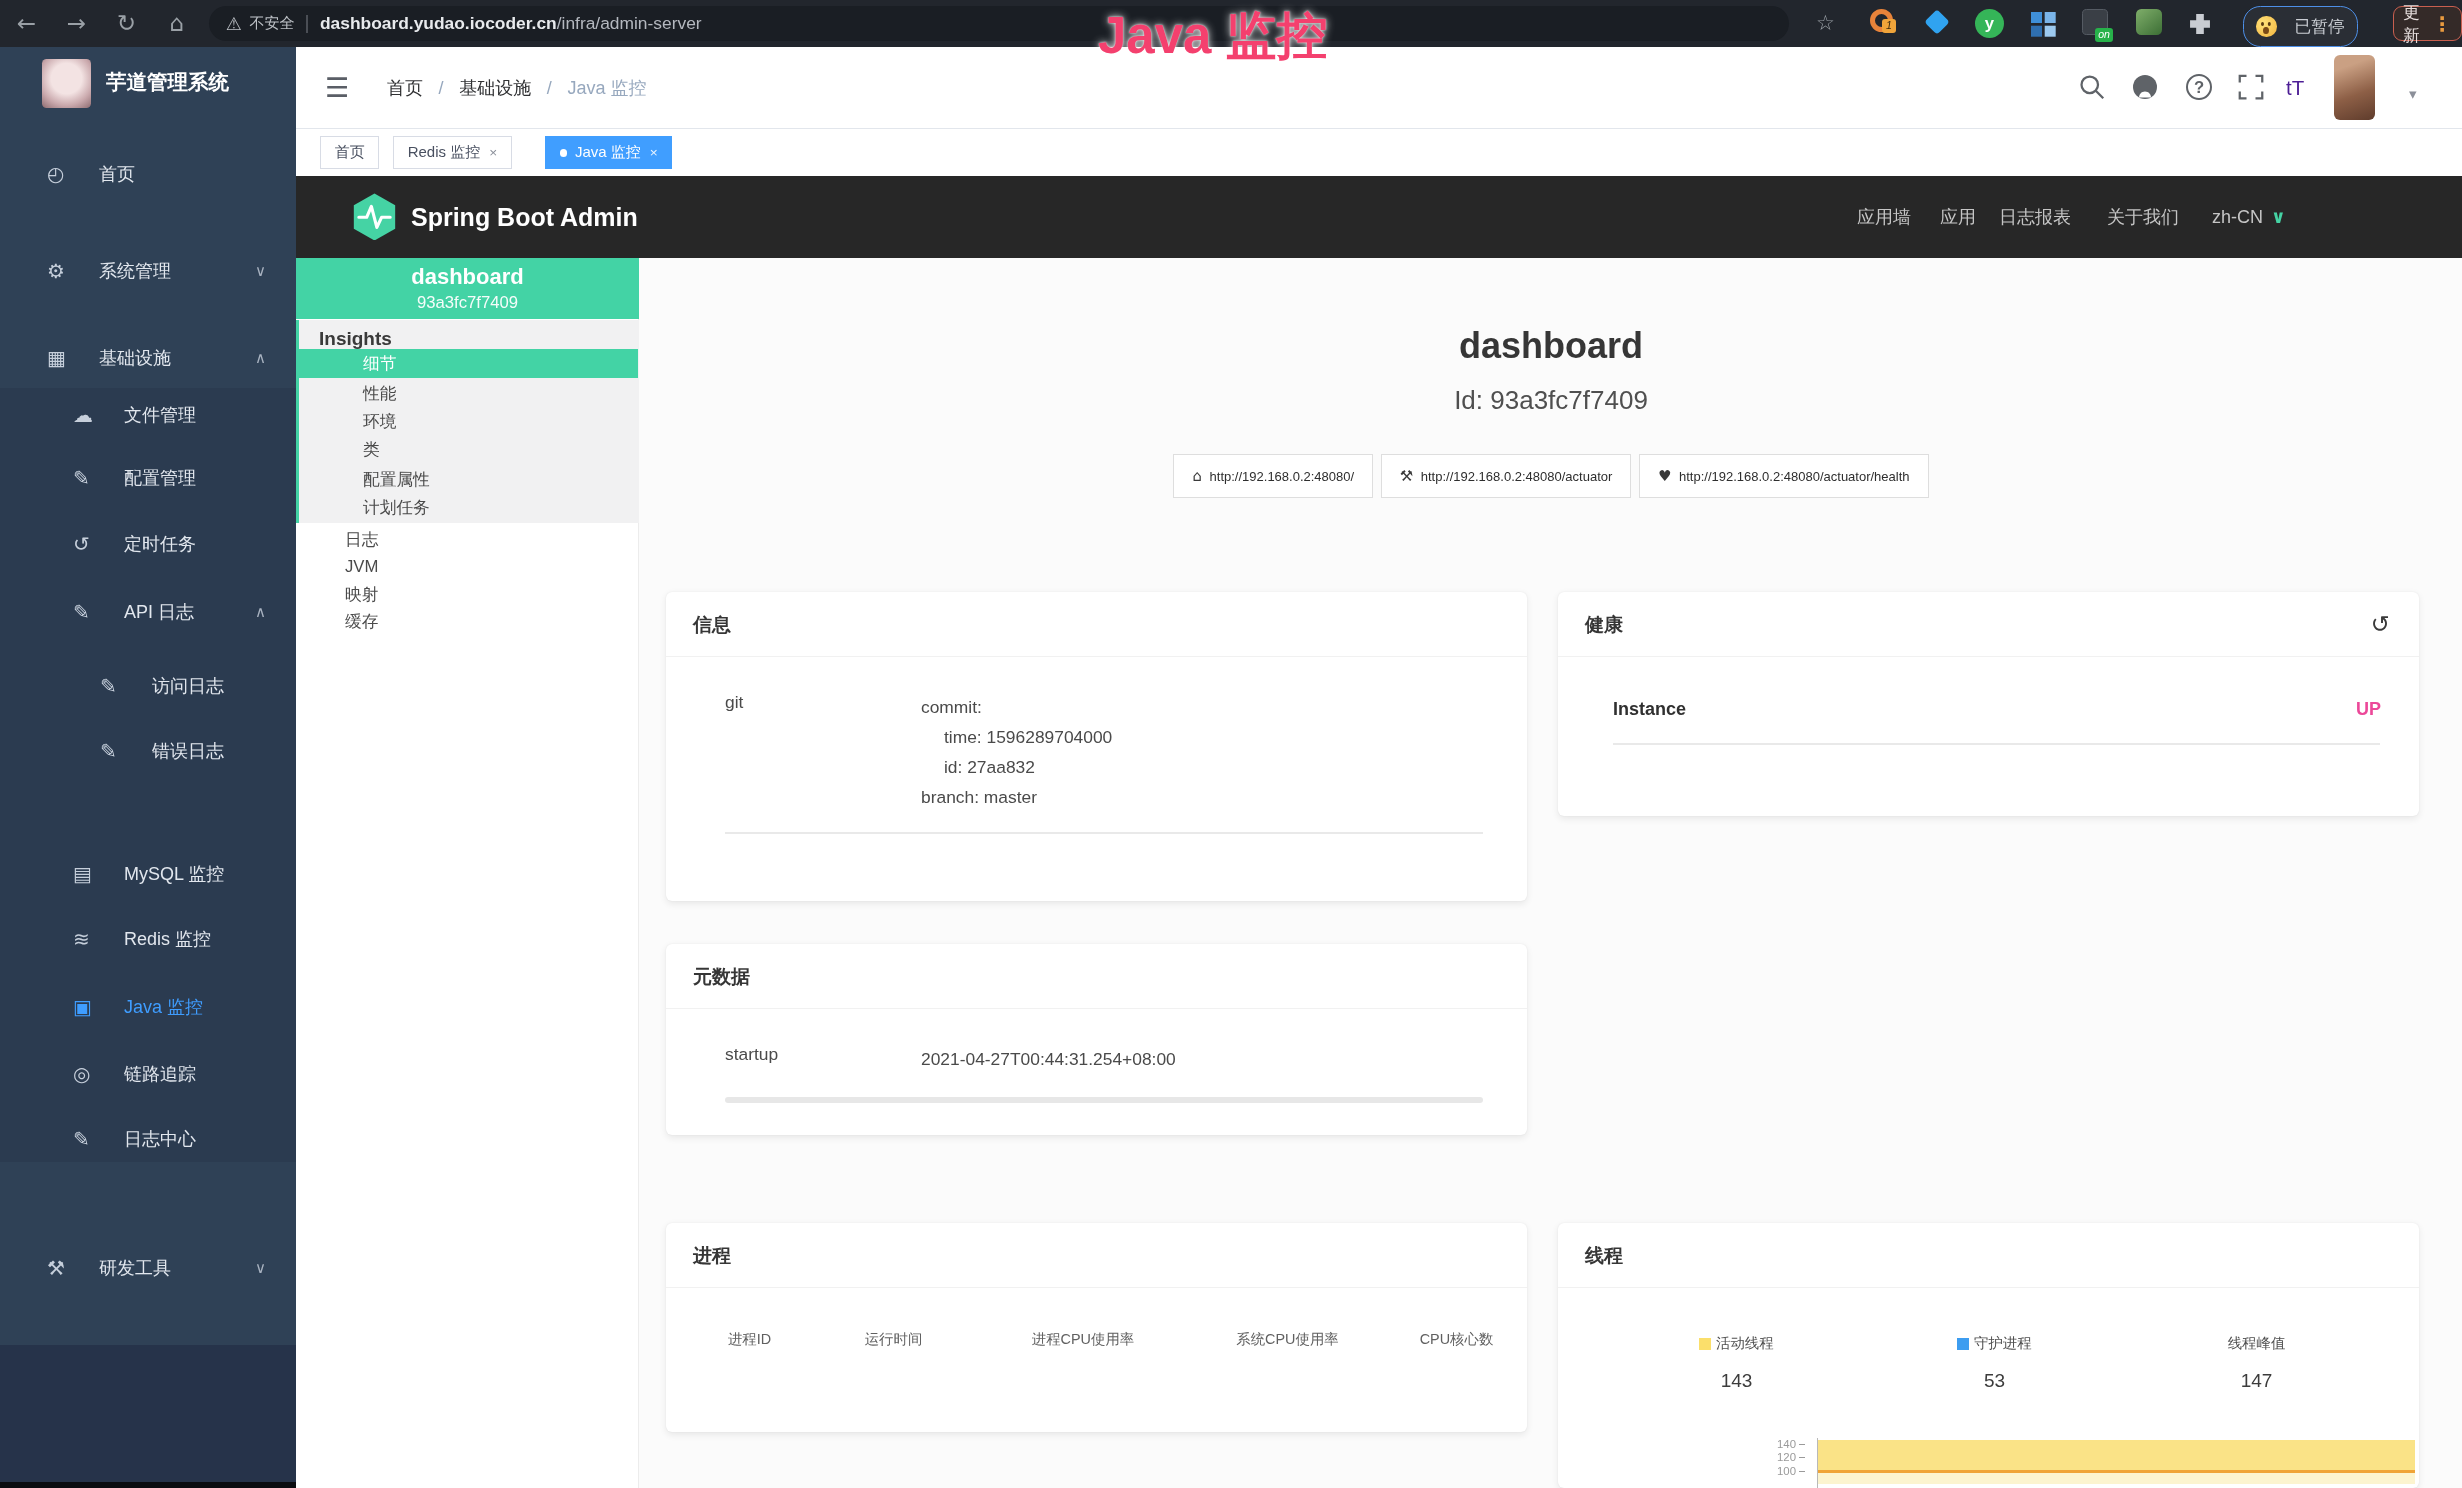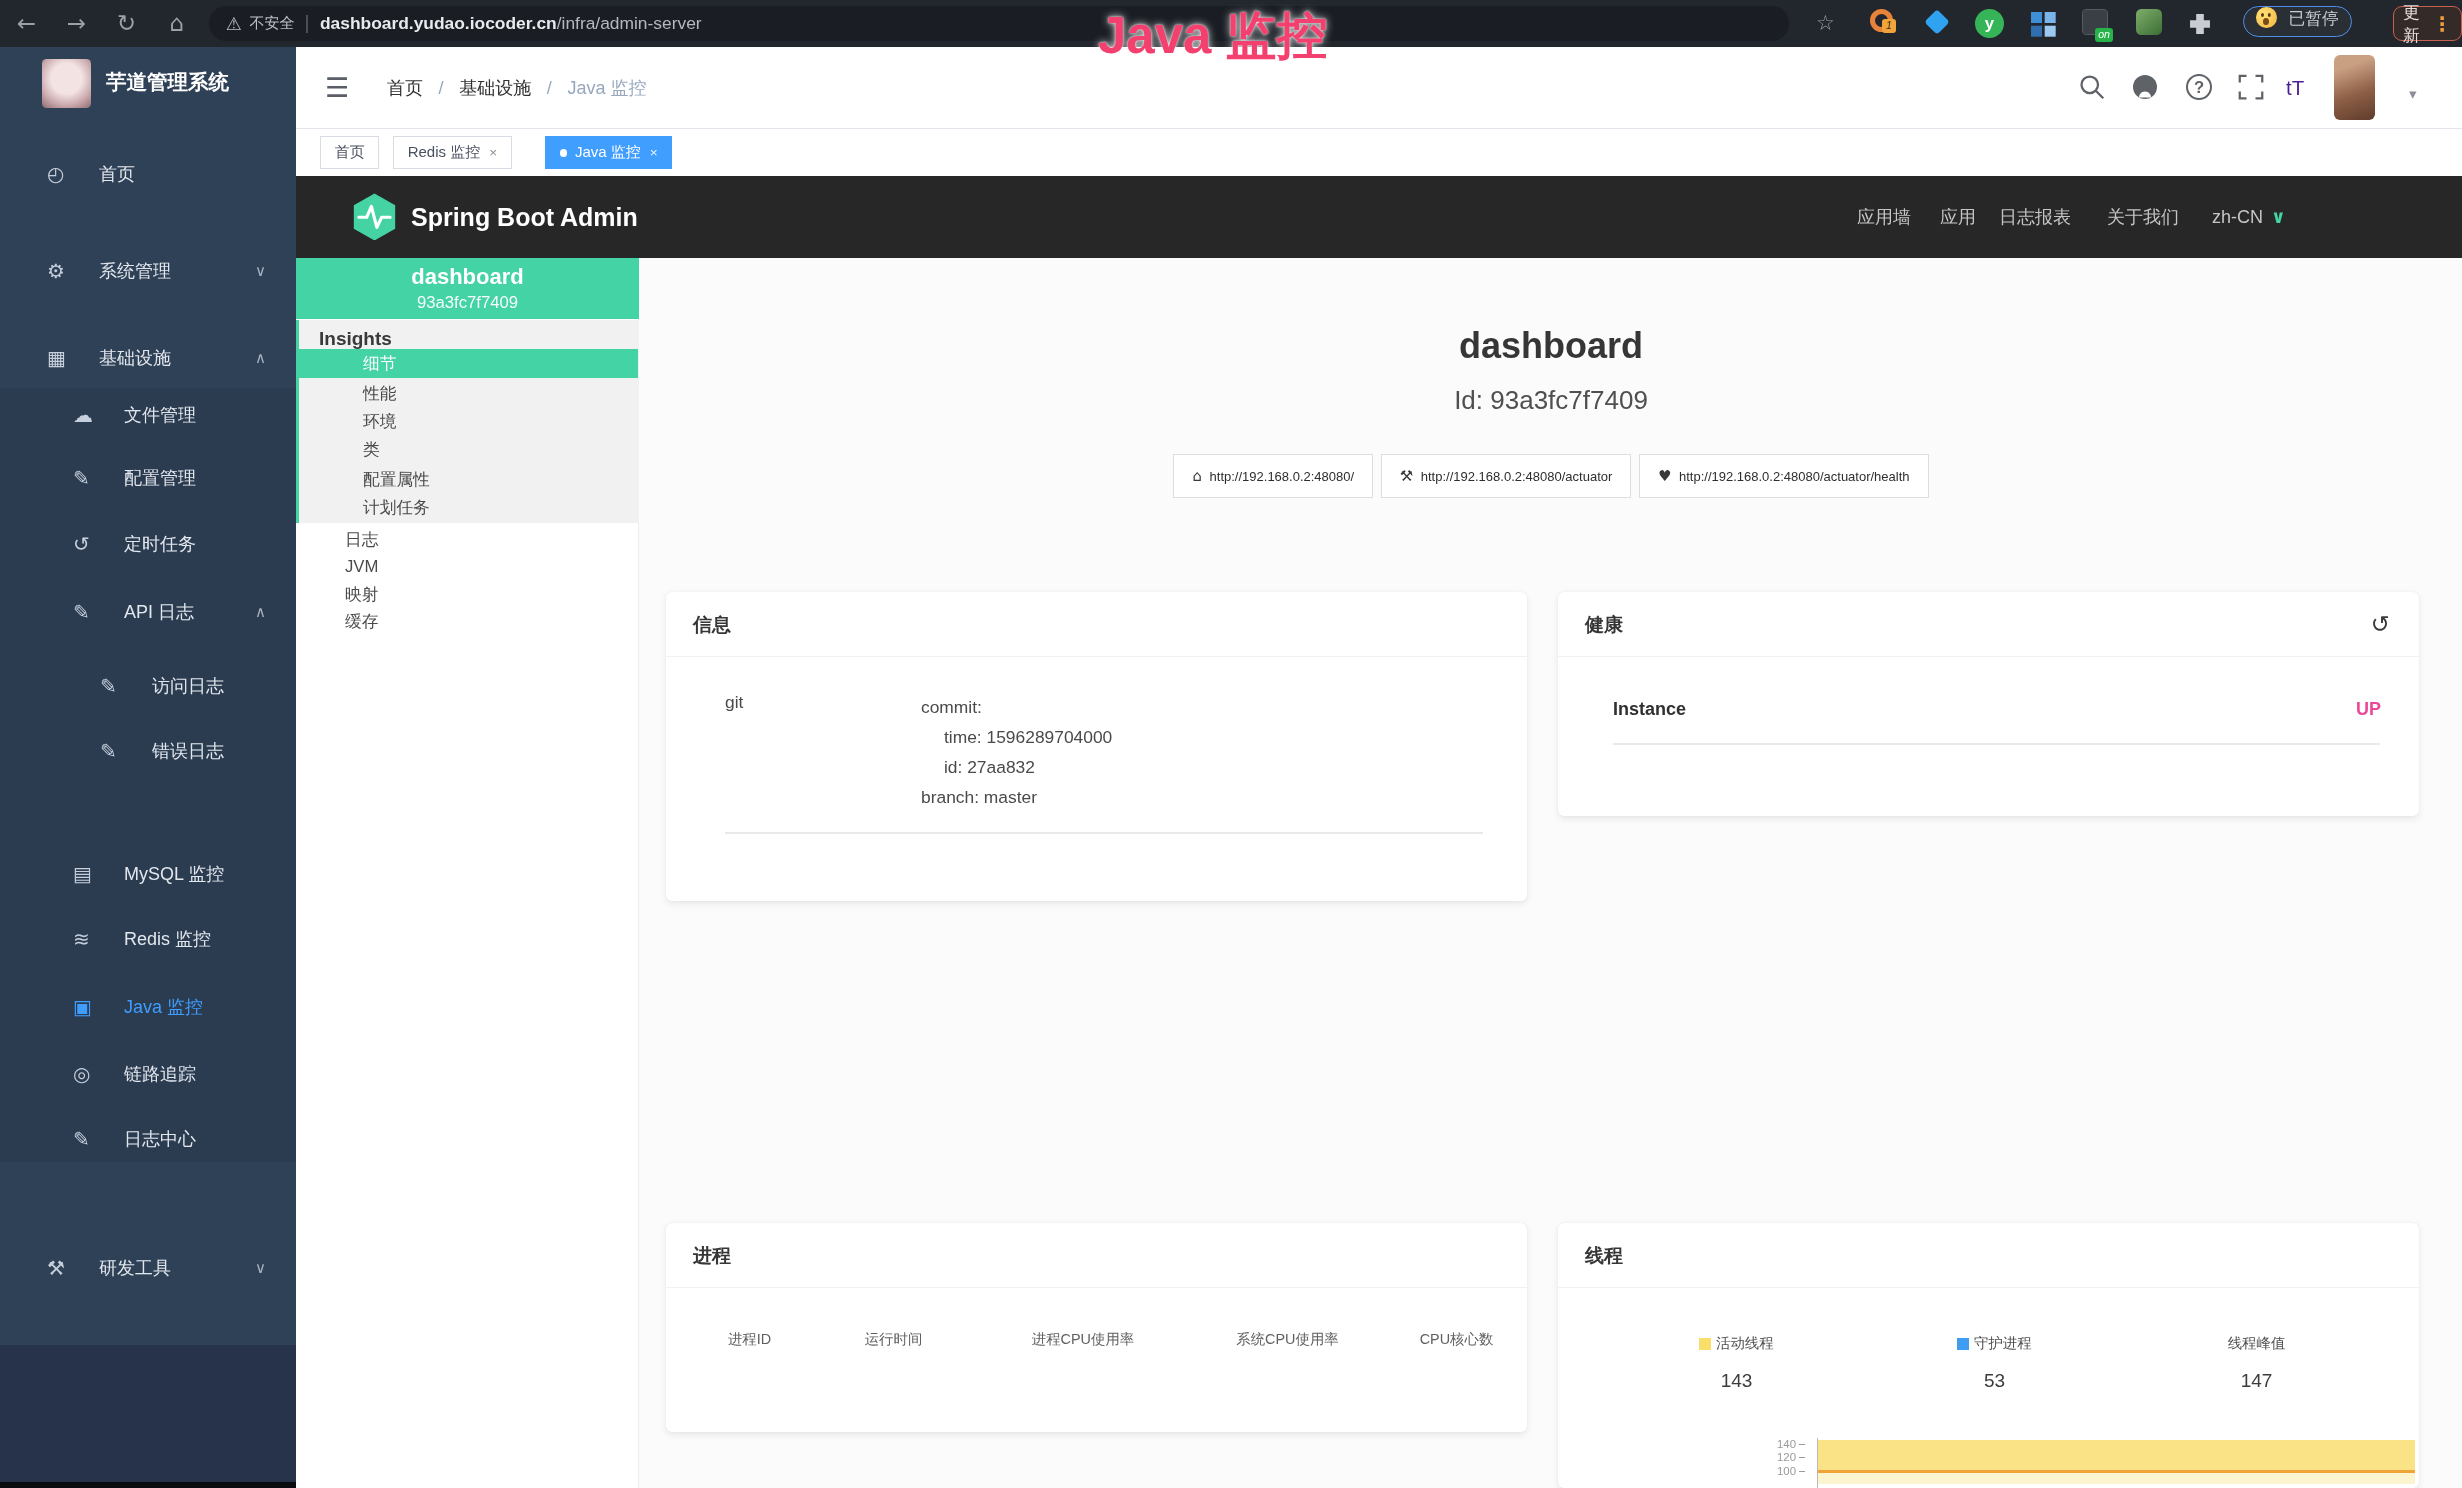--- a/index.html
+++ b/index.html
@@ -22,21 +22,21 @@
   .ext { position:absolute; top:9px; }
   .ext1 { left:1870px; width:23px; height:23px; border:5.3px solid #e8833a; border-radius:50%; }
   .ext1 .bdg { position:absolute; right:-7.6px; bottom:-6px; background:#f0a43a; color:#3a2a10; font-size:10.6px; border-radius:3px; padding:0 3.8px; line-height:13.7px; }
   .ext2 { left:1928px; width:18px; height:18px; top:13px; background:#30a3f0; border-radius:3.8px; transform:rotate(45deg); }
   .ext3 { left:1975px; width:29px; height:29px; background:#35b558; border-radius:50%; color:#fff; font-size:16.7px; font-weight:bold; text-align:center; line-height:29px; }
   .ext4 { left:2031px; width:10.6px; height:10.6px; top:12px; background:#3f8fd8; box-shadow:13.7px 0 0 #7ab4e8, 0 13.7px 0 #2f6fb0, 13.7px 13.7px 0 #9cc9ef; }
   .ext5 { left:2082px; width:26px; height:26px; background:#3a3f46; border-radius:4.6px; border:1.5px solid #555b63; }
   .ext5 .bdg { position:absolute; right:-6px; bottom:-7.6px; background:#27b24a; color:#fff; font-size:10.6px; border-radius:3px; padding:0 3px; line-height:13.7px; }
   .ext6 { left:2136px; width:26px; height:26px; background:linear-gradient(140deg,#7fae6a,#3c6e35); border-radius:5.3px; }
   .ext7 { left:2187px; top:10.6px; }
-  #paused-pill { position:absolute; left:2243px; top:6px; height:31px; border:1.5px solid #4d8fe8; border-radius:17.4px; background:#2a2e35; display:flex; gap:12px; padding:0 12px; }
+  #paused-pill { position:absolute; left:2243px; top:6px; height:41px; border:1.5px solid #4d8fe8; border-radius:17.4px; background:#2a2e35; display:flex; align-items:center; gap:18px; padding:0 12px; }
   #paused-pill .lbl { color:#c9cdd3; font-size:16.7px; }
   .face { width:20.5px; height:20.5px; border-radius:50%; background:radial-gradient(circle at 35% 35%, #ffe27a, #f2b33c); position:relative; }
   .face::before { content:""; position:absolute; width:3px; height:3.8px; background:#5a3b12; border-radius:50%; left:5.3px; top:6px; box-shadow:6.8px 0 0 #5a3b12; }
   .face::after { content:""; position:absolute; width:6px; height:7.6px; background:#7a4a16; border-radius:50%; left:6.8px; top:10.6px; }
   #update-pill { position:absolute; left:2393px; top:6px; height:35px; min-width:65px; border:1.5px solid #c95f4f; border-radius:9px; background:#342a28; display:flex; align-items:center; gap:7.6px; padding:0 9px; }
   #update-pill .lbl { color:#e6dedd; font-size:16.7px; }
   #update-pill .dots { color:#e89a3f; font-size:20px; font-weight:bold; }
 
   
   #annotation { position:absolute; left:1098px; top:1.5px; z-index:99; font-size:51px; font-weight:bold; color:#f4406e;
@@ -396,20 +396,30 @@
     </div>
     <div class="health-body">
       <div class="health-row">
         <span class="health-name">Instance</span>
         <span class="health-status">UP</span>
       </div>
       <div class="divider"></div>
     </div>
   </div>
 
+  <div class="card" id="card-meta">
+    <div class="card-head">元数据</div>
+    <div class="info-body">
+      <div class="kv-row">
+        <span class="kv-label">startup</span>
+        <span class="kv-value">2021-04-27T00:44:31.254+08:00</span>
+      </div>
+      <div class="divider-thick"></div>
+    </div>
+  </div>
 
   <div class="card" id="card-process">
     <div class="card-head">进程</div>
     <div class="proc-body">
       <div class="proc-row proc-head-row">
         <span class="pc1">进程ID</span>
         <span class="pc2">运行时间</span>
         <span class="pc3">进程CPU使用率</span>
         <span class="pc4">系统CPU使用率</span>
         <span class="pc5">CPU核心数</span>

